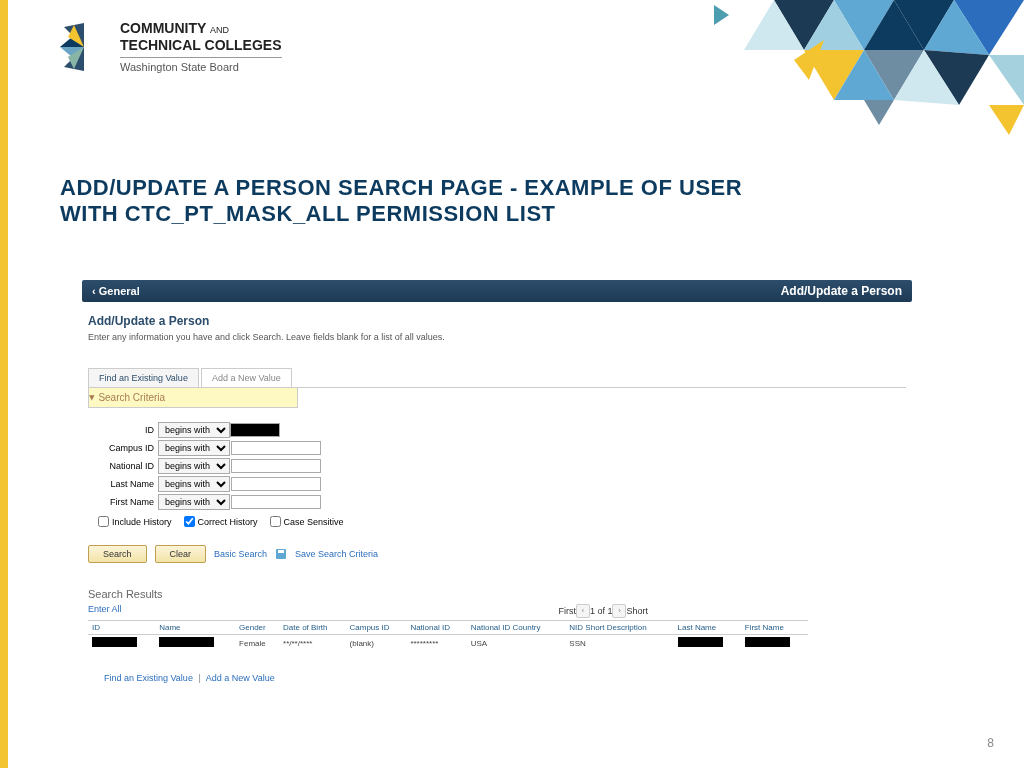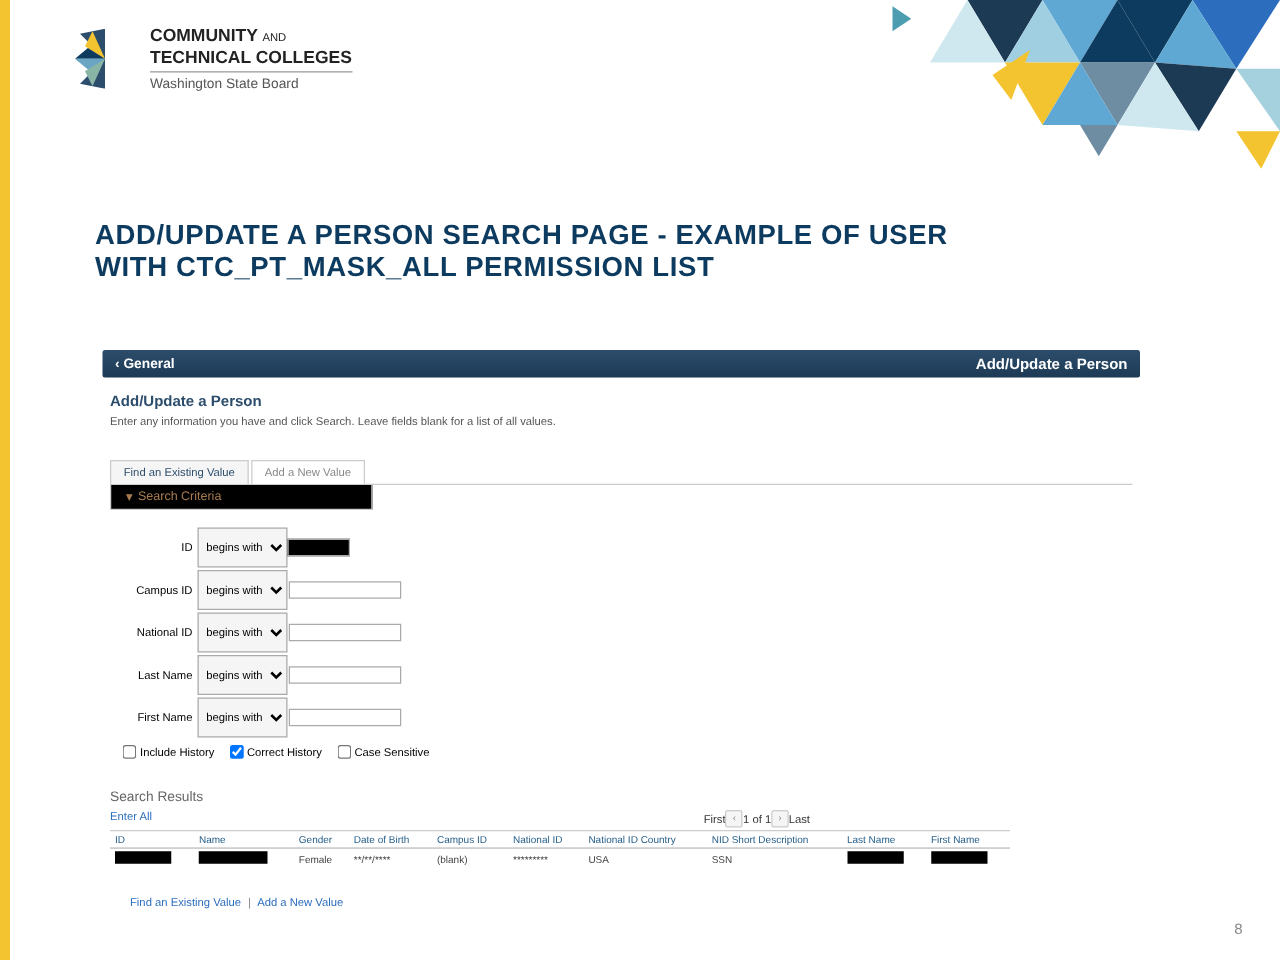--- a/index.html
+++ b/index.html
@@ -42,21 +42,21 @@
   padding-top: 3px;
 }
 .decorative-tri {
   position: absolute;
   right: 0; top: 0;
   width: 450px; height: 180px;
   pointer-events: none;
 }
 .heading {
   position: absolute;
-  left: 76px; top: 175px;
+  left: 60px; top: 175px;
   width: 700px;
   font-size: 22px;
   font-weight: bold;
   color: #0d3b5f;
   letter-spacing: 0.5px;
 }
 .screenshot {
   position: absolute;
   left: 82px; top: 280px;
   width: 830px;
@@ -83,35 +83,35 @@
   border: 1px solid #ccc;
   border-bottom: none;
   margin-right: 2px;
   background: #f5f5f5;
   color: #2c4d6b;
 }
 .tabs .tab.inactive { background: #fff; color: #888; }
 .search-crit {
   border: 1px solid #ccc;
   border-top: none;
-  padding: 4px 12px;
+  padding: 4px 0;
   color: #a87c4f;
   font-size: 10px;
   width: 210px;
-  background: #000000;
+  background: #fef9c3;
   display: flex;
   align-items: center;
   gap: 4px;
 }
 .search-crit .tri { font-size: 7px; transform: rotate(90deg); display: inline-block; }
 .criteria-rows { margin-top: 14px; margin-left: 10px; }
 .crit-row { display: flex; align-items: center; margin-bottom: 2px; }
 .crit-row .lbl { width: 60px; text-align: right; font-size: 9px; padding-right: 4px; }
 .crit-row select {
-  font-size: 9px; height: 32px; border: 1px solid #aaa;
+  font-size: 9px; height: 16px; border: 1px solid #aaa;
   background: #f5f5f5; padding: 0 2px;
 }
 .crit-row input[type=text] {
   font-size: 9px; height: 14px; border: 1px solid #aaa;
   width: 90px; margin-left: 1px;
 }
 .redacted-black { background: #000; width: 50px; height: 14px; display: inline-block; border: 1px solid #aaa; }
 .checks { margin-top: 6px; font-size: 9px; display: flex; gap: 12px; align-items: flex-end; }
 .checks label { display: flex; align-items: center; gap: 3px; }
 .checks input[type=checkbox] { width: 11px; height: 11px; }
@@ -271,30 +271,42 @@
           <input type="checkbox" checked="" style="">
           <span>Correct History</span>
         </label>
         <label>
           <input type="checkbox" style="">
           <span>Case Sensitive</span>
         </label>
       </div>
     </div>
 
+    <div class="btn-row">
+      <button class="ps-btn">Search</button>
+      <button class="ps-btn">Clear</button>
+      <span class="link">Basic Search</span>
+      <span>
+        <svg class="link-icon" viewBox="0 0 12 12">
+            <rect x="1" y="1" width="10" height="10" fill="#5fa8d3" rx="1"></rect>
+            <rect x="3" y="2" width="6" height="3" fill="#fff"></rect>
+          </svg>
+      </span>
+      <span class="link">Save Search Criteria</span>
+    </div>
 
     <div class="results-title">Search Results</div>
     <div class="results-hdr">
       <span>Enter All</span>
       <span class="nav">
         <span>First</span>
         <span class="nav-btn">‹</span>
         <span>1 of 1</span>
         <span class="nav-btn">›</span>
-        <span>Last</span>
+        <span>Short</span>
       </span>
     </div>
     <table class="results-table">
       <thead>
         <tr>
           <th>ID</th>
           <th>Name</th>
           <th>Gender</th>
           <th>Date of Birth</th>
           <th>Campus ID</th>

